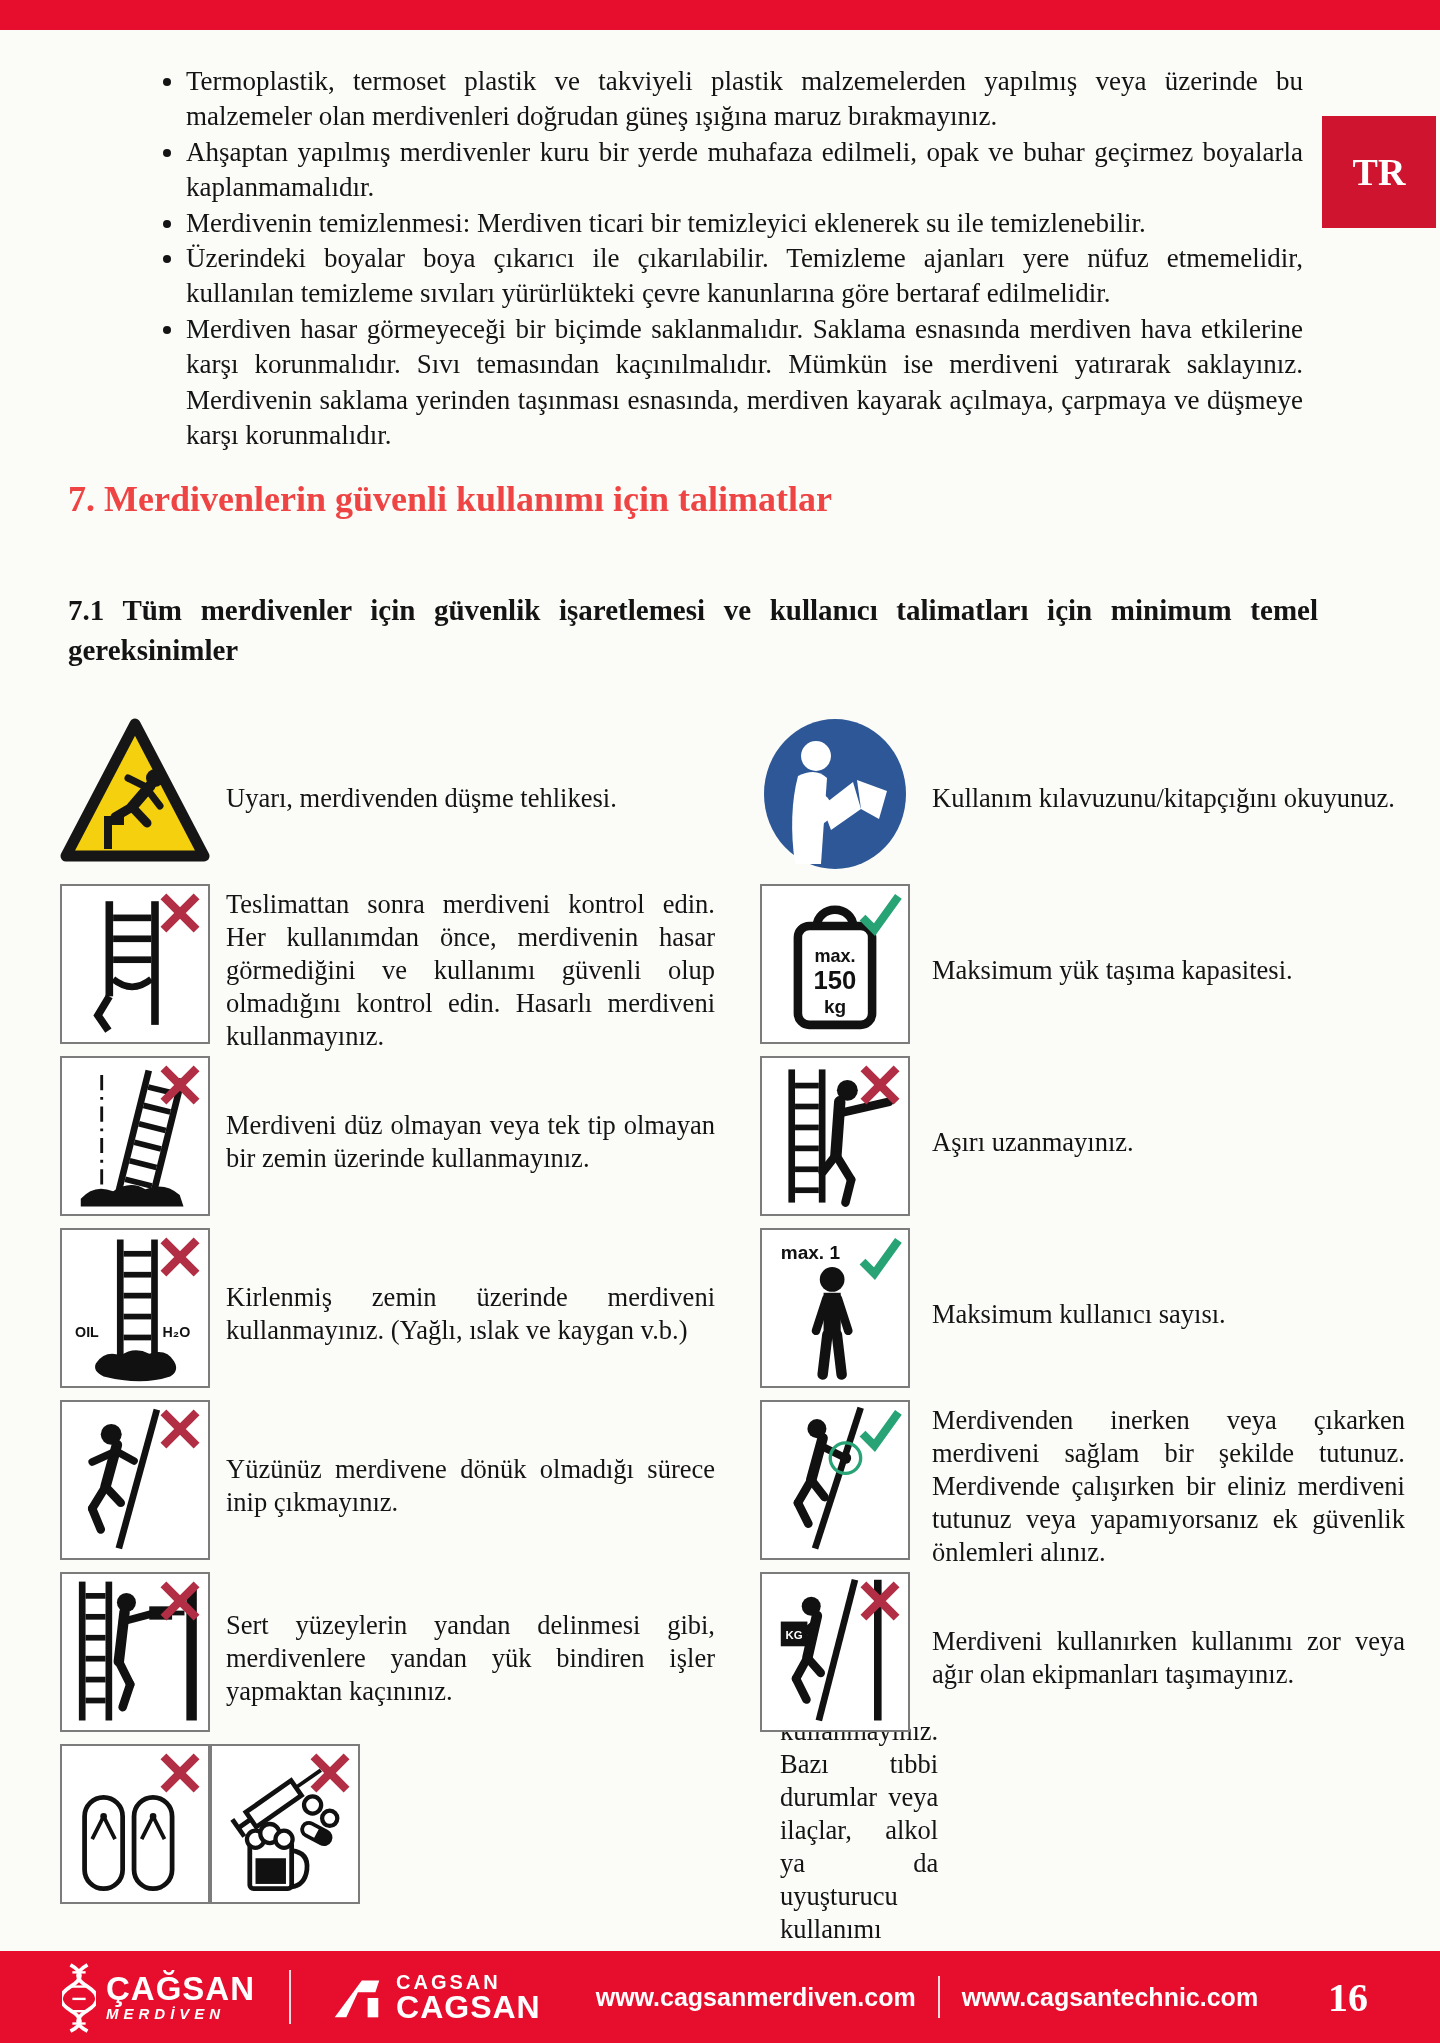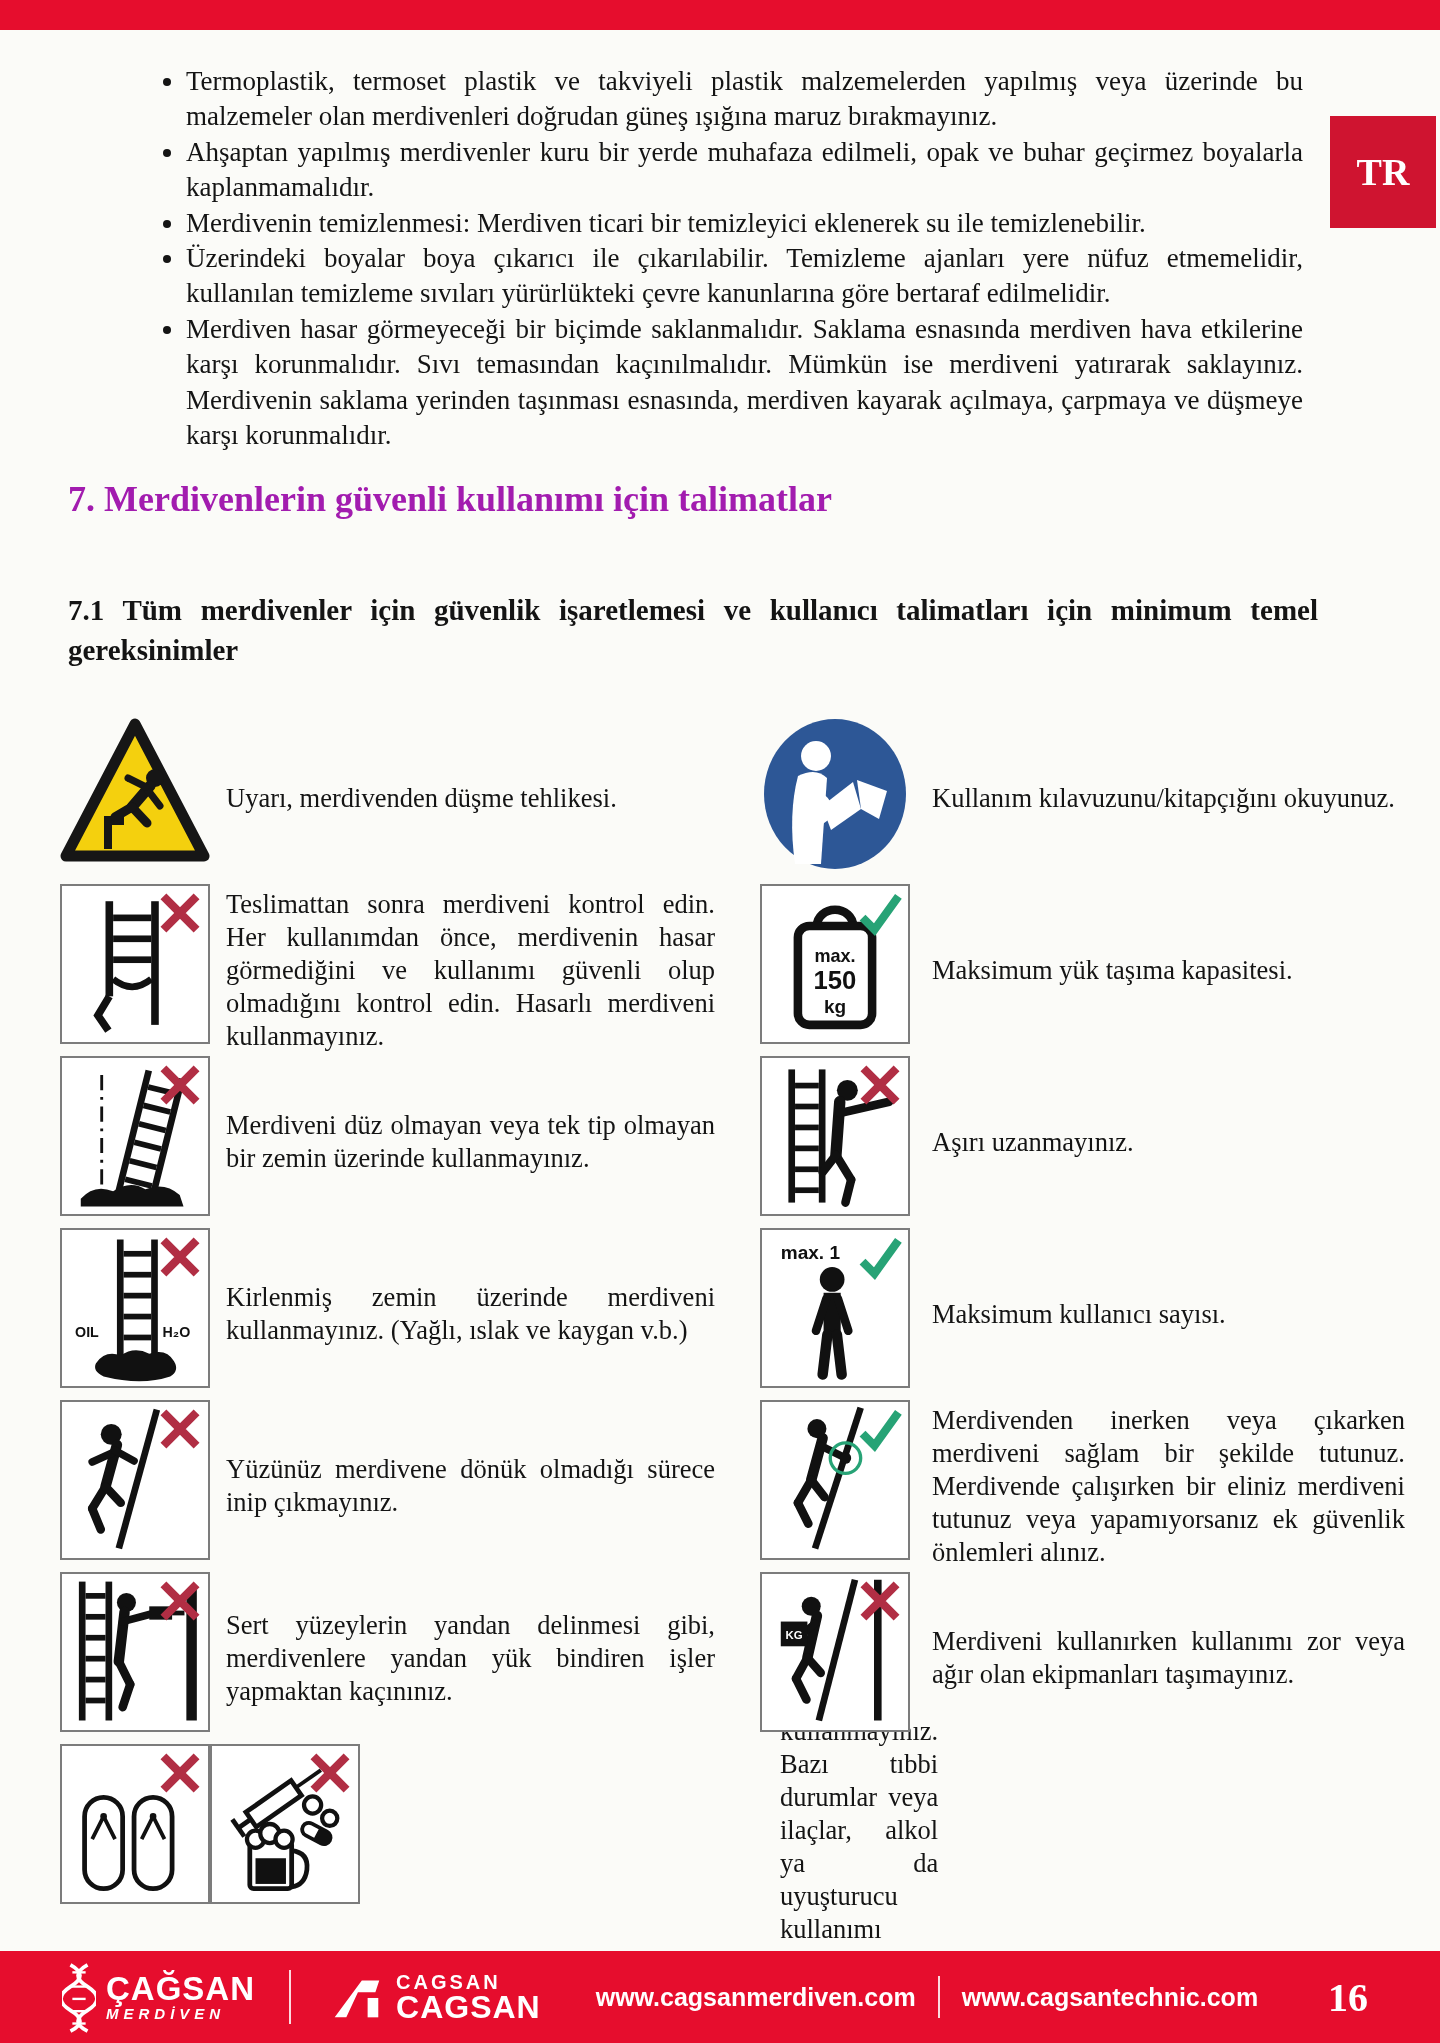--- a/index.html
+++ b/index.html
@@ -1,29 +1,29 @@
 <!DOCTYPE html>
 <html lang="tr"><head>
 <meta charset="utf-8">
 <style>
   html,body{margin:0;padding:0;background:#e8e8e8;}
   .page{position:relative;width:1440px;height:2043px;margin:0 auto;background:#fbfbf8;
         font-family:"Liberation Serif",serif;color:#141414;overflow:hidden;}
 
   .topbar{position:absolute;top:0;left:0;width:100%;height:30px;background:#e60d2d;}
 
-  .tr-tab{position:absolute;top:116px;right:4px;width:106px;height:112px;background:#cf1430;
+  .tr-tab{position:absolute;top:116px;right:4px;width:114px;height:112px;background:#cf1430;
           color:#fff;display:flex;align-items:center;justify-content:center;
           font-size:38px;font-weight:bold;}
 
   .intro{position:absolute;top:64px;left:128px;width:1175px;}
   .intro ul{margin:0;padding:0 0 0 58px;}
   .intro li{font-size:27px;line-height:35.4px;text-align:justify;}
 
-  .h7{position:absolute;top:478px;left:68px;font-size:36px;font-weight:bold;color:#a21caf;}
+  .h7{position:absolute;top:478px;left:68px;font-size:36px;font-weight:bold;color:#ef4444;}
   .h71{position:absolute;top:590px;left:68px;width:1250px;font-size:29px;font-weight:bold;
        line-height:40px;text-align:justify;}
 
   .grid{position:absolute;top:712px;left:60px;display:grid;
         grid-template-columns:150px 550px 152px 493px;grid-auto-rows:172px;}
   .icell{position:relative;}
   .tcell{display:flex;align-items:center;}
   .tcell.l{padding:0 45px 0 16px;}
   .tcell.r{padding:0 0 0 20px;}
   .tcell p{margin:0;font-size:26.5px;line-height:33px;text-align:justify;}

